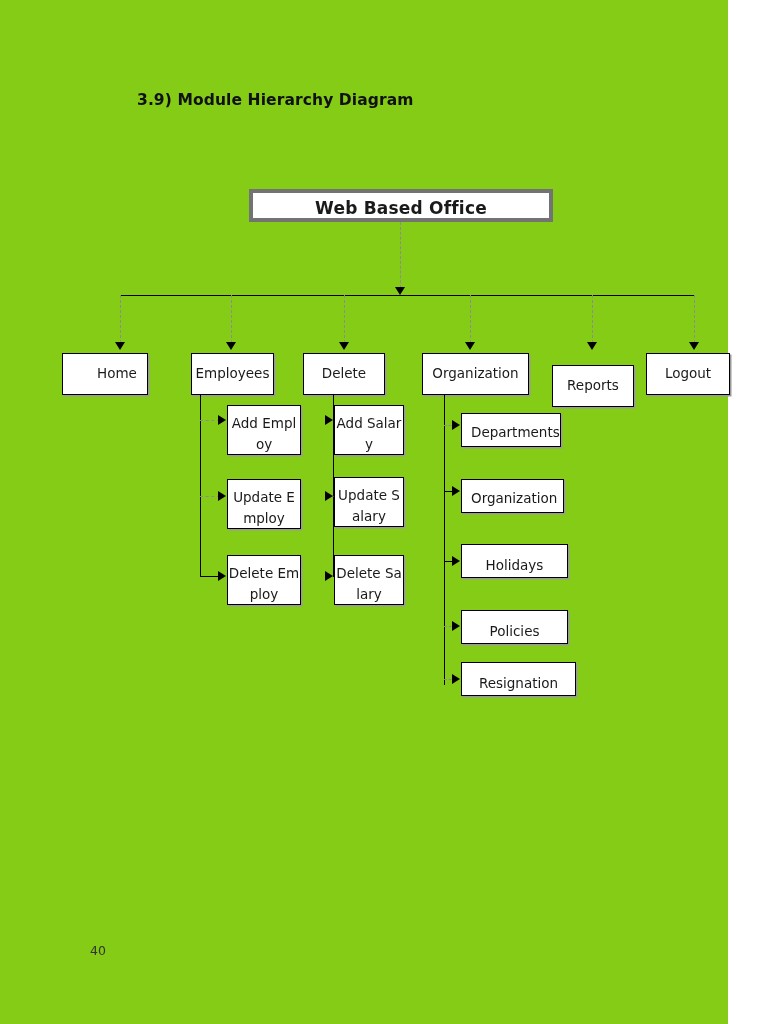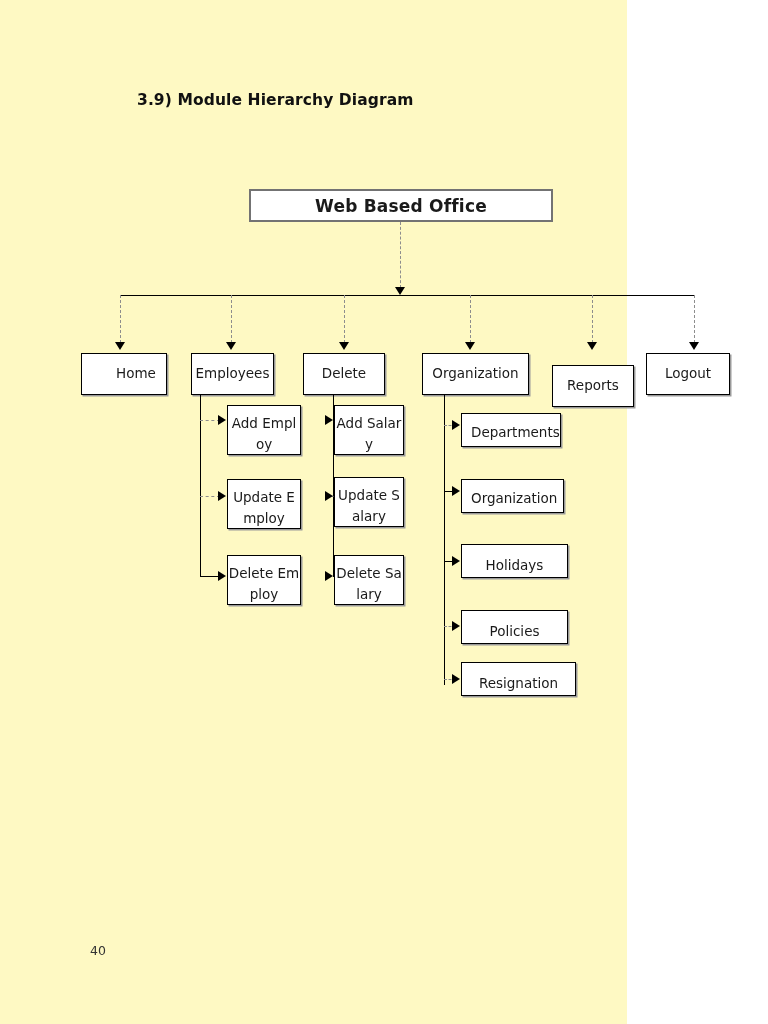--- a/index.html
+++ b/index.html
@@ -11,23 +11,23 @@
     width: 768px;
     height: 1024px;
     position: relative;
     font-family: "DejaVu Sans", sans-serif;
     color: #000000;
     overflow: hidden;
   }
   #page {
     position: absolute;
     left: 0; top: 0;
-    width: 627px;
+    width: 728px;
     height: 1024px;
-    background: #fef9c3;
+    background: #84cc16;
   }
   .heading {
     position: absolute;
     left: 137px;
     top: 91px;
     font-size: 15.5px;
     font-weight: bold;
     letter-spacing: 0.1px;
     color: #111111;
     white-space: nowrap;
@@ -52,21 +52,21 @@
   .node .label {
     display: block;
     width: 100%;
     text-align: center;
     font-size: 13.5px;
     line-height: 21px;
     color: #1a1a1a;
     word-break: break-all;
   }
   .node.root {
-    border: 2px solid #737373;
+    border: 4px solid #737373;
     box-shadow: none;
   }
   .node.root .label {
     font-weight: bold;
     font-size: 17px;
     line-height: 30px;
     letter-spacing: 0.2px;
     word-break: normal;
   }
   .node.level1 .label {
@@ -157,21 +157,21 @@
 
   <div class="vline-dash" style="left:470px; top:295px; height:48px;"></div>
   <div class="arrow-down" style="left:465px; top:342px;"></div>
 
   <div class="vline-dash" style="left:592px; top:295px; height:48px;"></div>
   <div class="arrow-down" style="left:587px; top:342px;"></div>
 
   <div class="vline-dash" style="left:694px; top:295px; height:48px;"></div>
   <div class="arrow-down" style="left:689px; top:342px;"></div>
 
-  <div class="node level1 short" style="left:81px; top:353px; width:86px; height:42px;padding-left:24px;">
+  <div class="node level1 short" style="left:62px; top:353px; width:86px; height:42px;padding-left:24px;">
     <span class="label">Home</span>
   </div>
 
   <div class="node level1" style="left:191px; top:353px; width:83px; height:42px;">
     <span class="label">Employees</span>
   </div>
 
   <div class="node level1 short" style="left:303px; top:353px; width:82px; height:42px;">
     <span class="label">Delete</span>
   </div>

